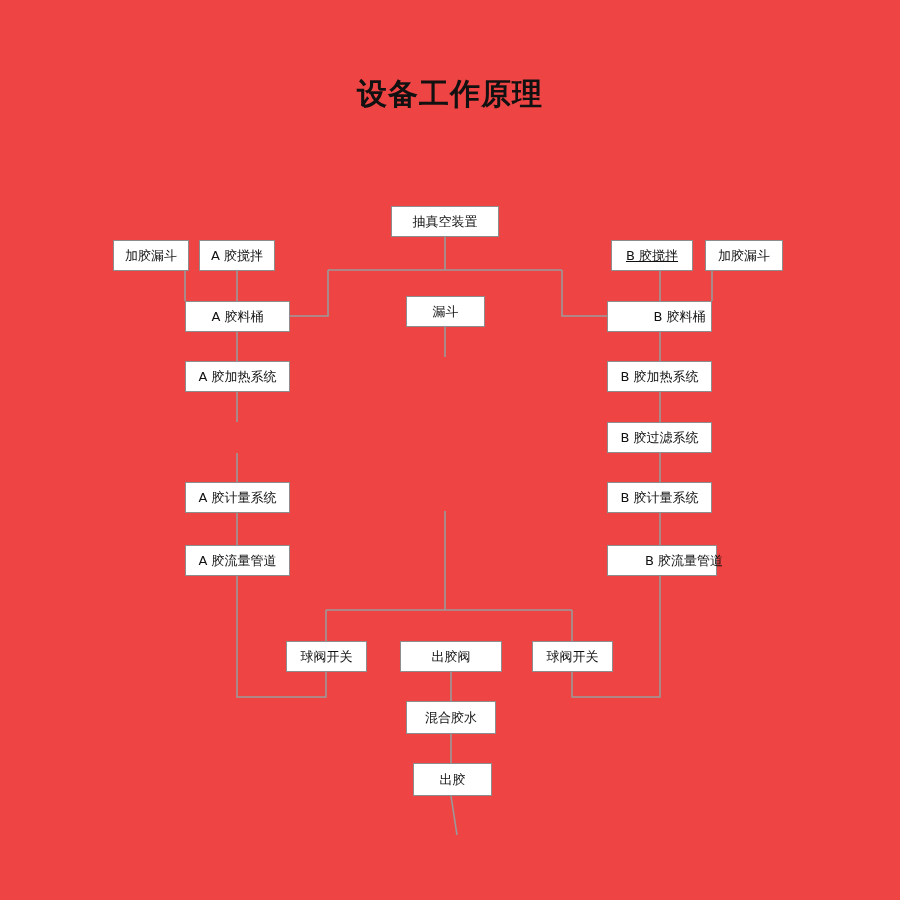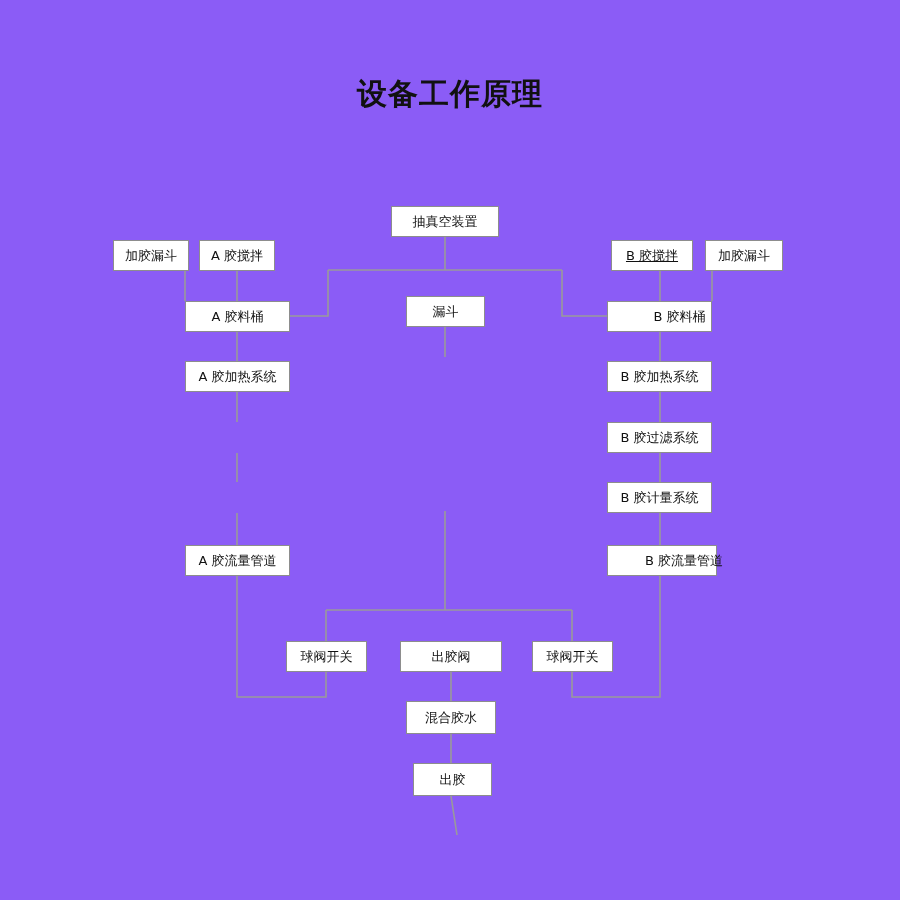--- a/index.html
+++ b/index.html
@@ -10,21 +10,21 @@
   body {
     width: 900px;
     height: 900px;
     font-family: "DejaVu Sans", "Liberation Sans", sans-serif;
     overflow: hidden;
   }
   #canvas {
     position: relative;
     width: 900px;
     height: 900px;
-    background: #8b5cf6;
+    background: #ef4444;
   }
   #title {
     position: absolute;
     left: 0;
     top: 74px;
     width: 900px;
     text-align: center;
     font-size: 30px;
     font-weight: 700;
     color: #111111;
@@ -119,20 +119,23 @@
     </div>
     <div class="node" style="left: 185px; top: 361px; width: 105px; height: 31px; border-color: rgb(141, 141, 141); color: rgb(17, 17, 17);">
       <span>A 胶加热系统</span>
     </div>
     <div class="node" style="left: 607px; top: 361px; width: 105px; height: 31px; border-color: rgb(141, 141, 141); color: rgb(17, 17, 17);">
       <span>B 胶加热系统</span>
     </div>
     <div class="node" style="left: 607px; top: 422px; width: 105px; height: 31px; border-color: rgb(141, 141, 141); color: rgb(17, 17, 17);">
       <span>B 胶过滤系统</span>
     </div>
+    <div class="node" style="left: 185px; top: 482px; width: 105px; height: 31px; border-color: rgb(141, 141, 141); color: rgb(17, 17, 17);">
+      <span>A 胶计量系统</span>
+    </div>
     <div class="node" style="left: 607px; top: 482px; width: 105px; height: 31px; border-color: rgb(141, 141, 141); color: rgb(17, 17, 17);">
       <span>B 胶计量系统</span>
     </div>
     <div class="node" style="left: 185px; top: 545px; width: 105px; height: 31px; border-color: rgb(141, 141, 141); color: rgb(17, 17, 17);">
       <span>A 胶流量管道</span>
     </div>
     <div class="node" style="left: 607px; top: 545px; width: 110px; height: 31px; border-color: rgb(141, 141, 141); color: rgb(17, 17, 17); padding-left: 44px;">
       <span>B 胶流量管道</span>
     </div>
     <div class="node" style="left: 286px; top: 641px; width: 81px; height: 31px; border-color: rgb(141, 141, 141); color: rgb(17, 17, 17);">

